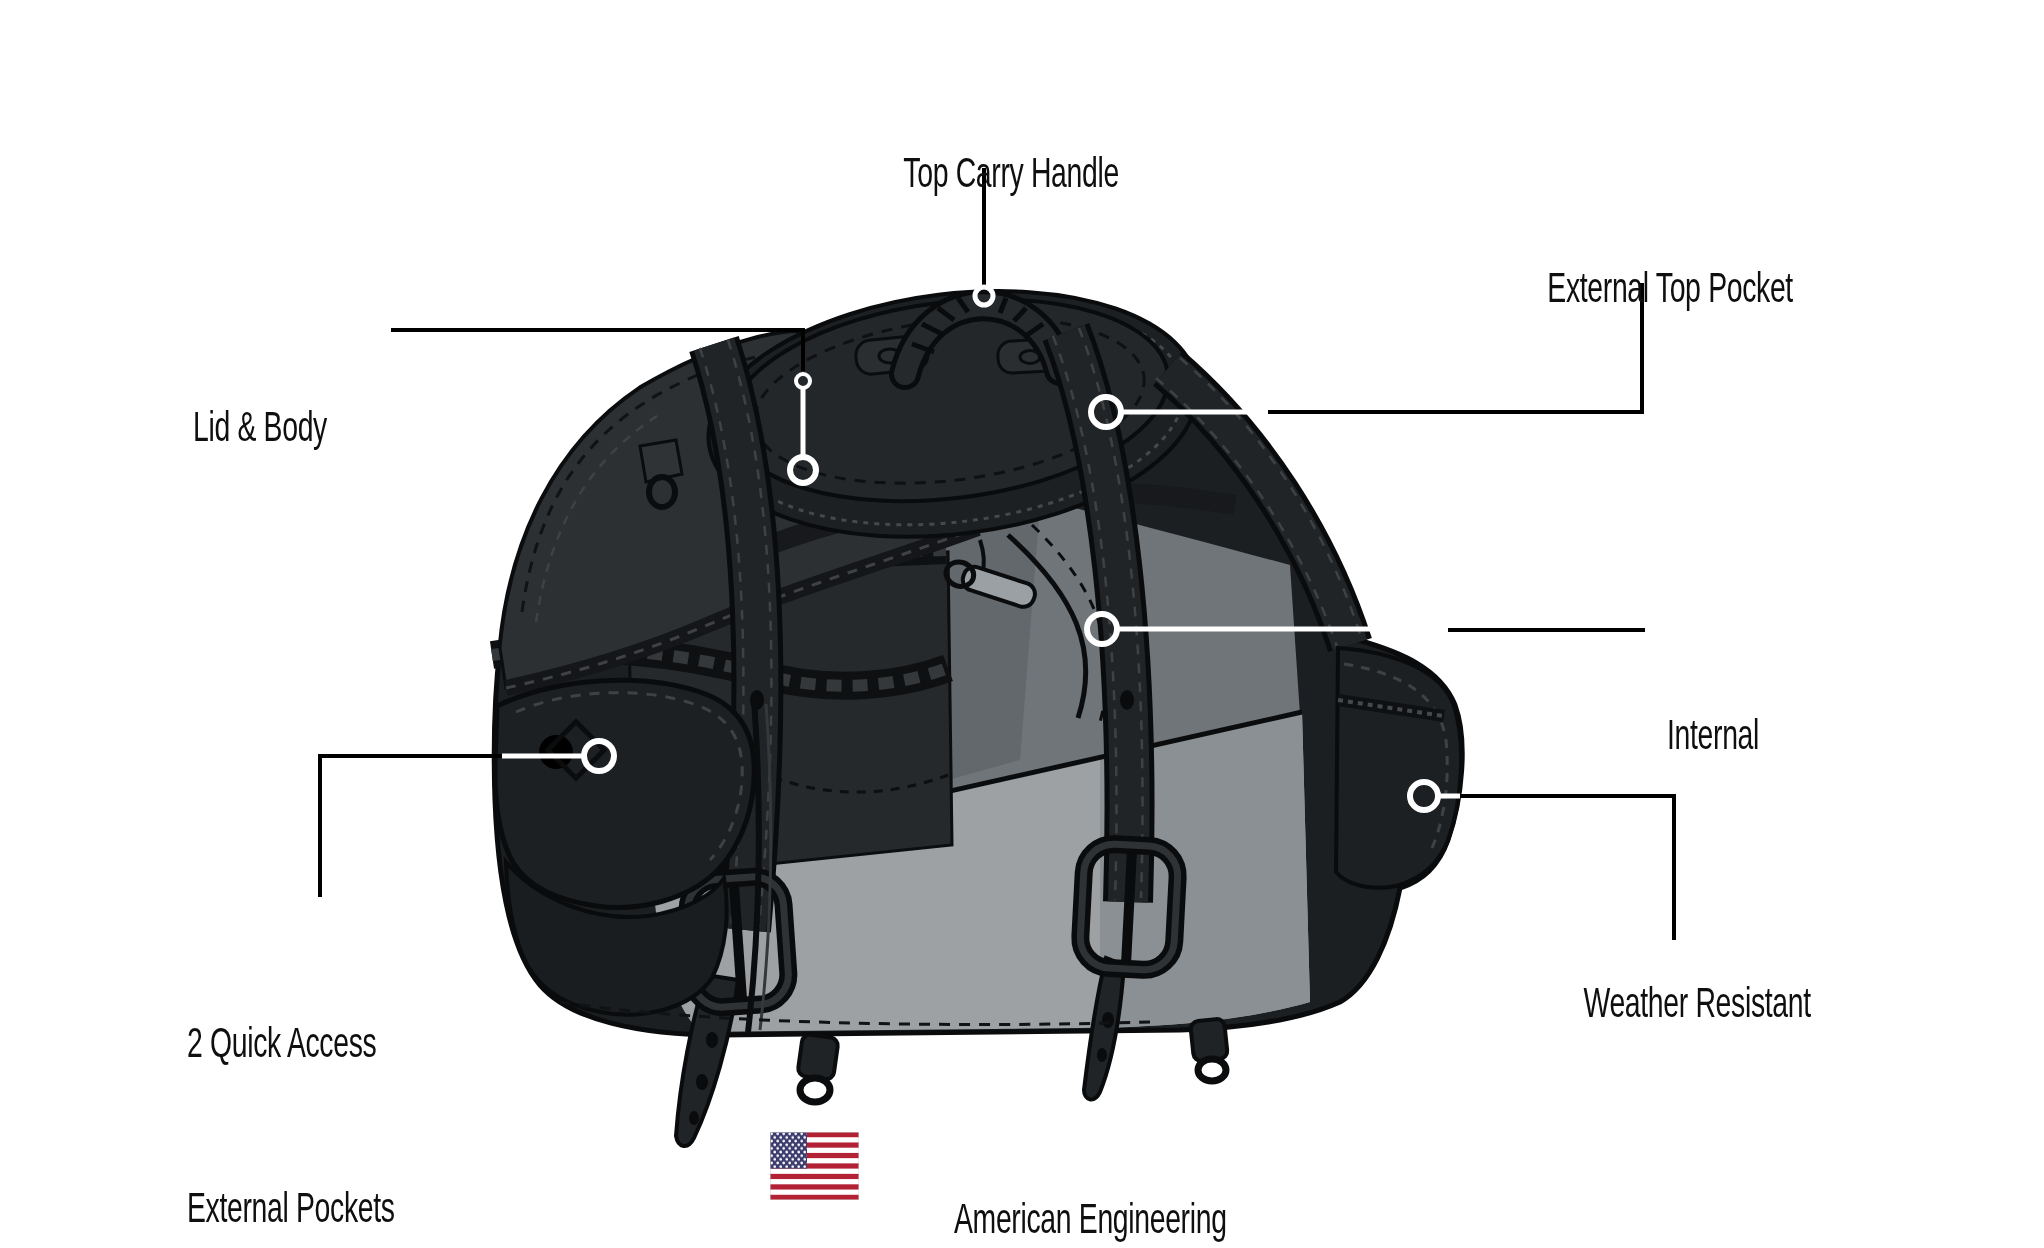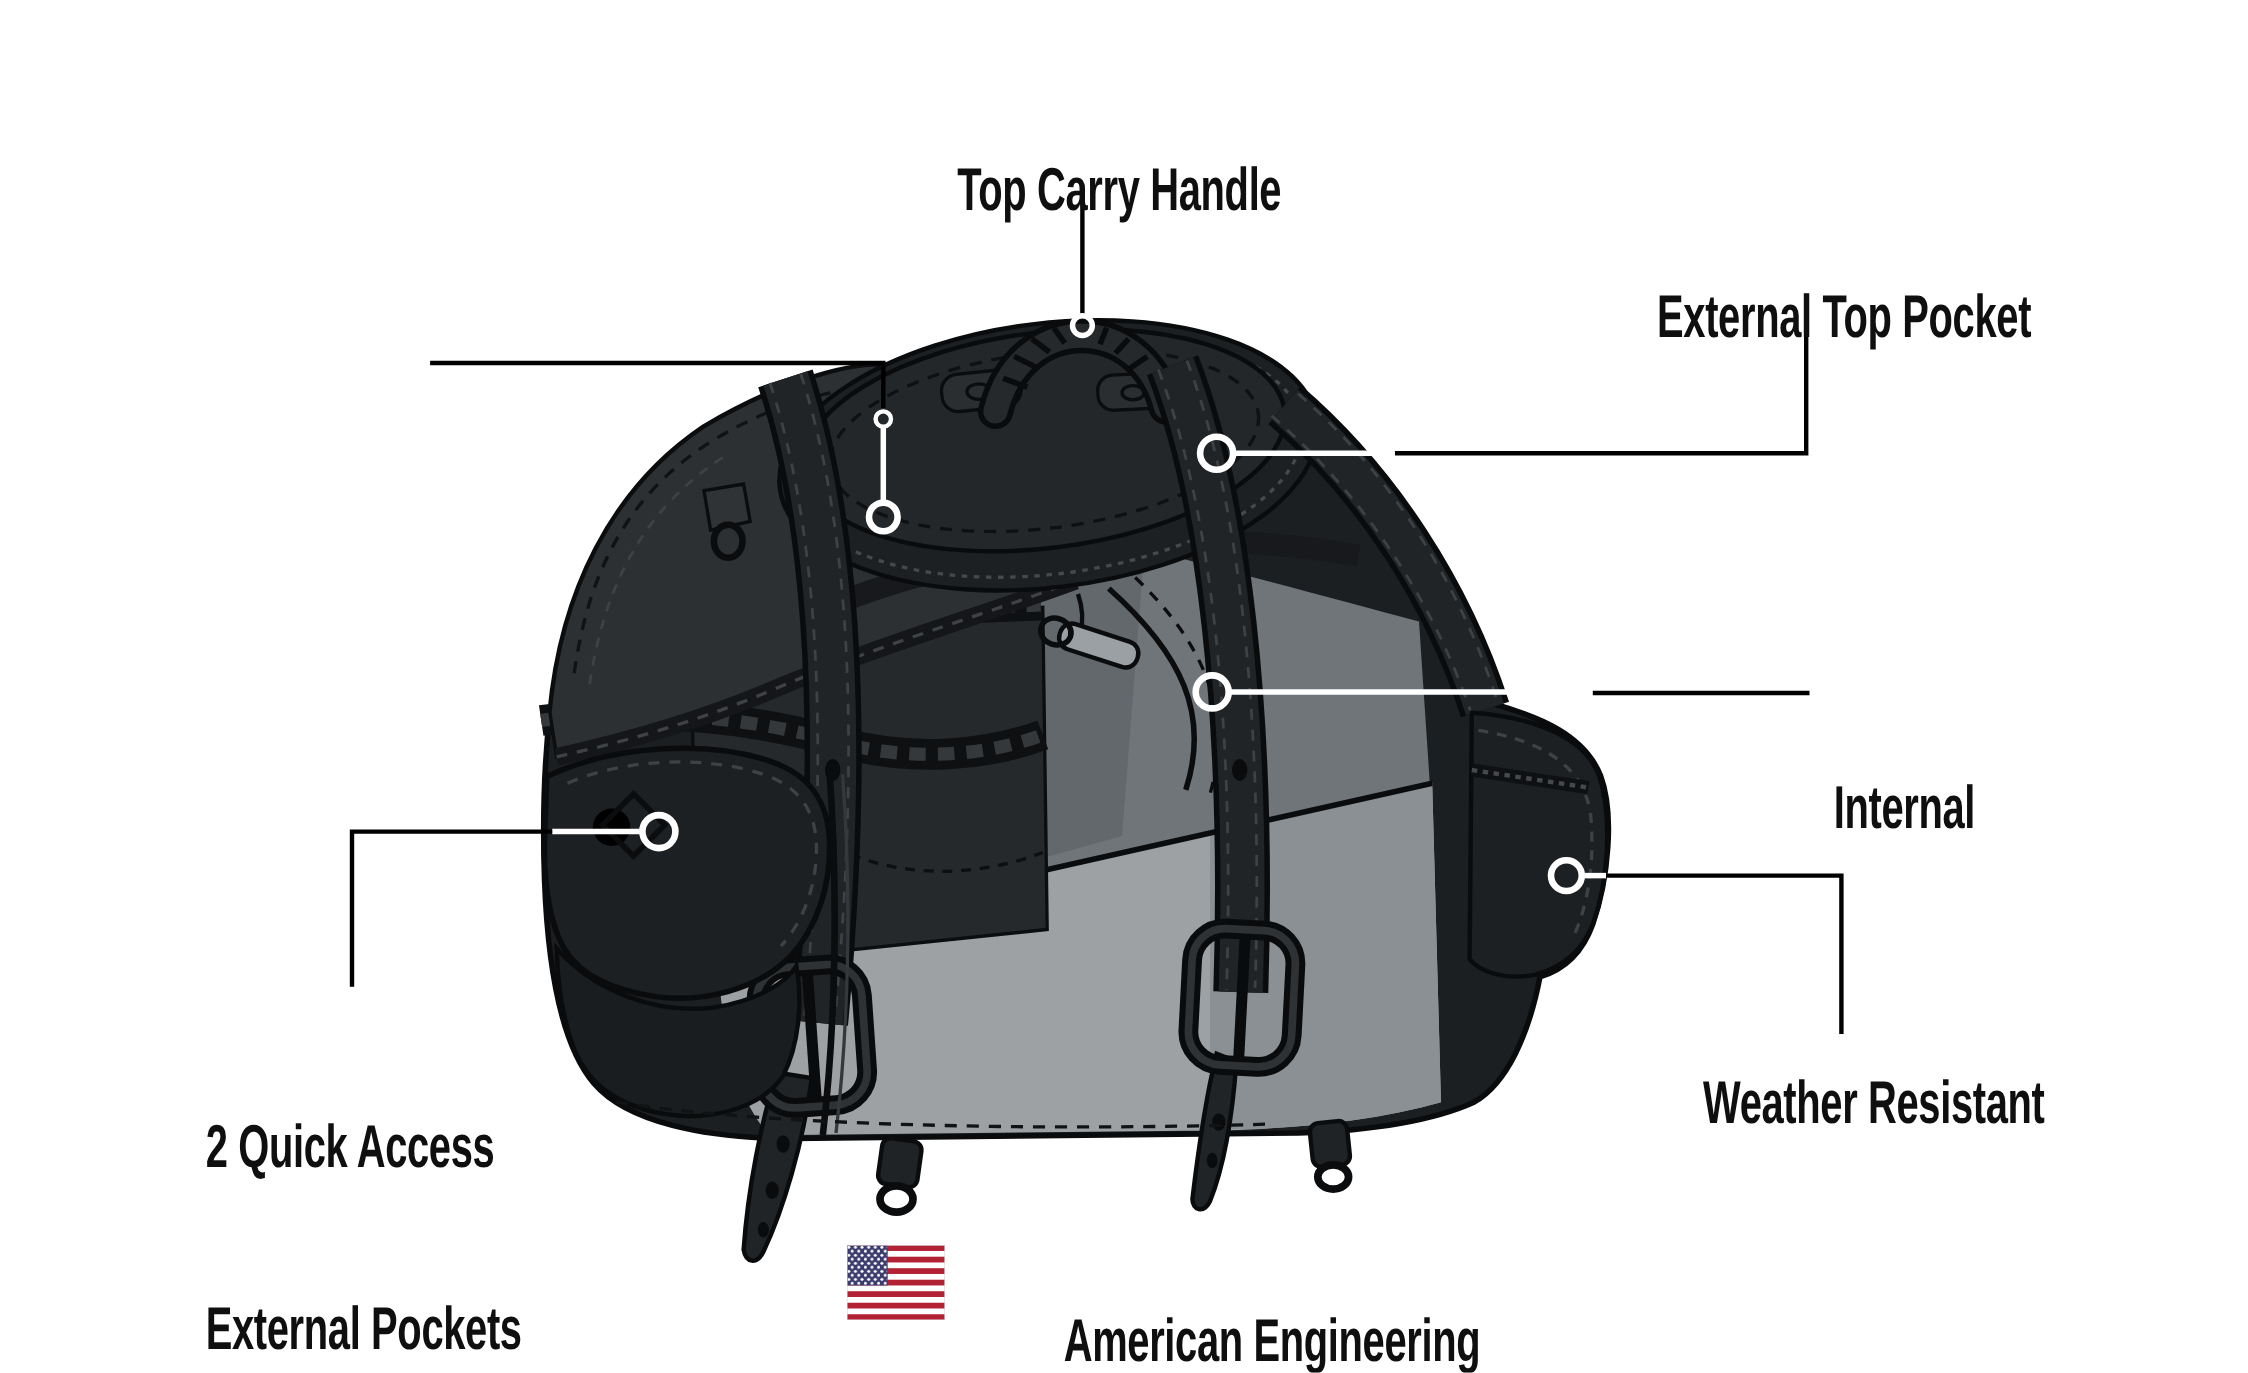--- a/index.html
+++ b/index.html
@@ -1,19 +1,19 @@
 <!DOCTYPE html>
 <html><head>
 <meta charset="utf-8">
 <style>
   html,body{margin:0;padding:0;background:#fff;}
   .stage{position:relative;width:2044px;height:1248px;background:#ffffff;overflow:hidden;
          font-family:"Liberation Sans",sans-serif;}
   .art{position:absolute;left:0;top:0;}
-  .lbl{position:absolute;font-weight:700;font-size:55px;line-height:55px;color:#0f0f0f;
+  .lbl{position:absolute;font-weight:400;font-size:43px;line-height:55px;color:#0f0f0f;
        letter-spacing:-0.5px;white-space:pre;}
   .lbl .sq{display:inline-block;transform:scaleX(0.66);}
   .lbl.left .sq{transform-origin:left top;}
   .lbl.center{transform:translateX(-50%);}
   .lbl.center .sq{transform-origin:center top;}
   .flag{position:absolute;left:770px;top:1132px;width:89px;height:68px;}
 </style>
 </head>
 <body>
 
@@ -208,20 +208,21 @@
 
   <div class="lbl center" style="left:988px;top:90px;">
     <span class="sq">Top Carry Handle</span>
   </div>
 
   <div class="lbl center" style="left:1647px;top:205px;">
     <span class="sq">External Top Pocket</span>
   </div>
 
   <div class="lbl left" style="left:193px;top:289px;">
+    <div><span class="sq">Lid &amp; Body</span></div>
   </div>
 
   <div class="lbl left" style="left:1667px;top:597px;">
     <div><span class="sq">Internal</span></div>
   </div>
 
   <div class="lbl left" style="left:187px;top:905px;">
     <div><span class="sq">2 Quick Access</span></div>
     <div><span class="sq">External Pockets</span></div>
   </div>

